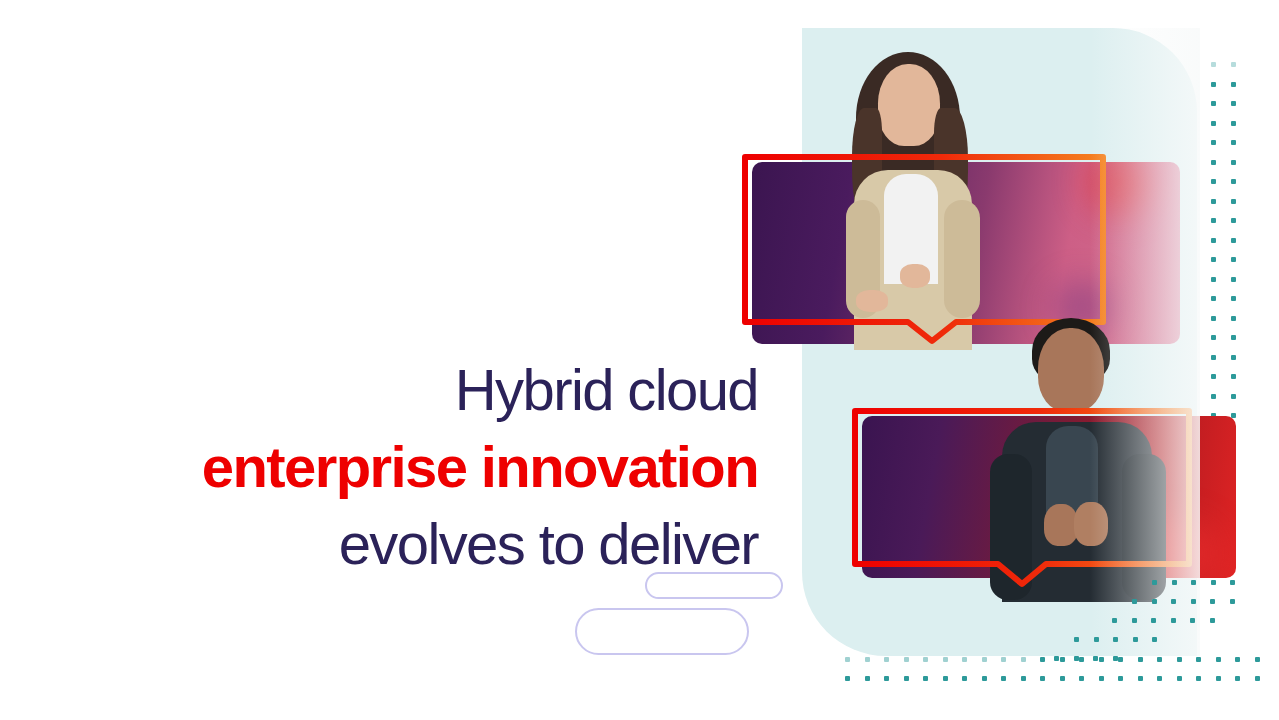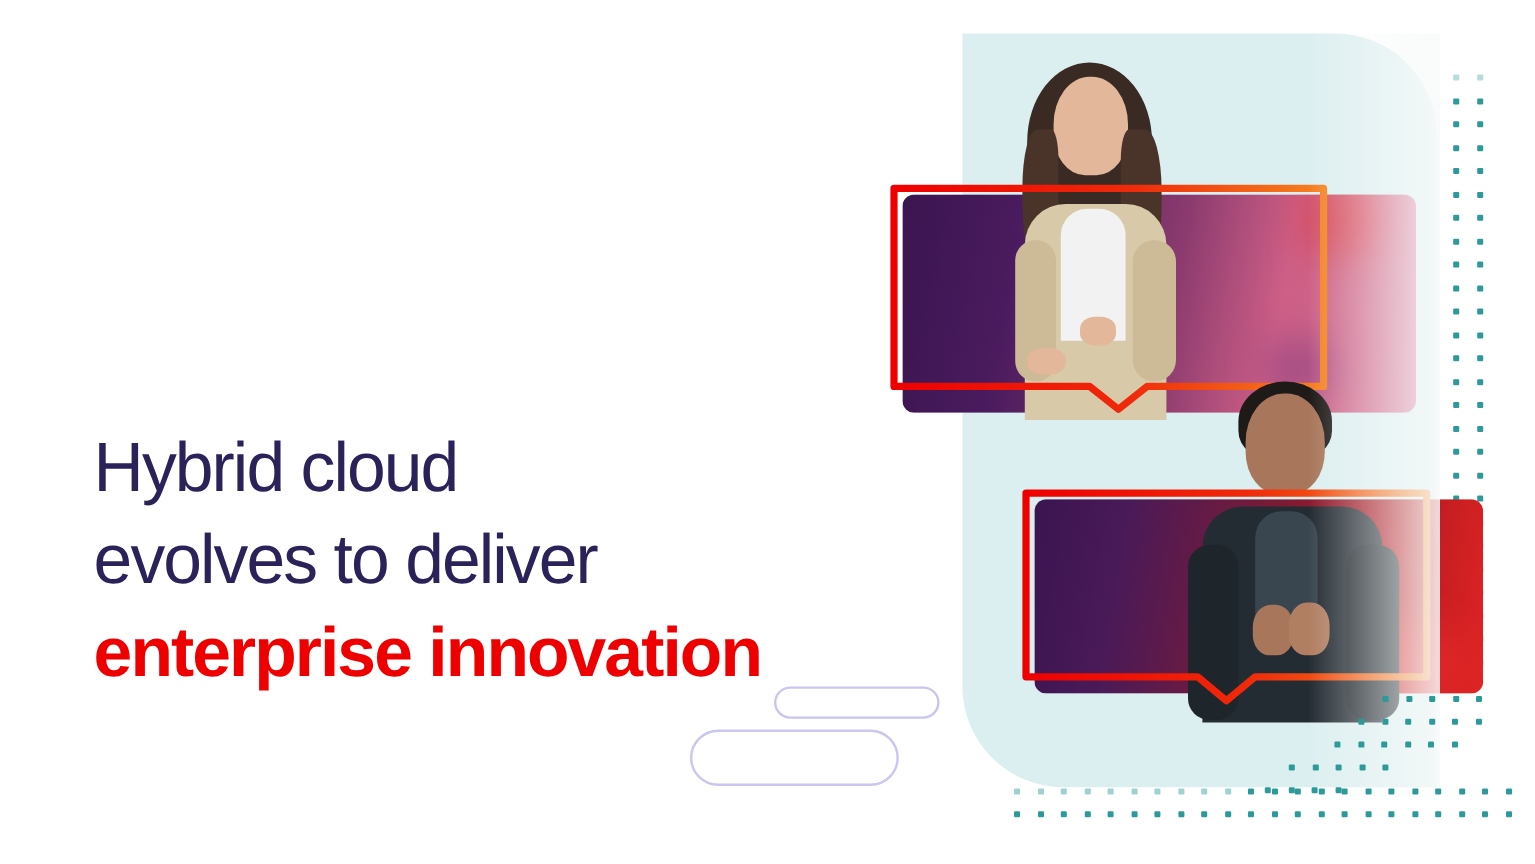--- a/index.html
+++ b/index.html
@@ -50,21 +50,21 @@
   }
   .logo-bottom{
     color:#fff;font-weight:700;font-size:37px;letter-spacing:-1.2px;
   }
 
   
   .headline{
     position:absolute;left:78px;top:312px;width:680px;
     font-size:58px;line-height:77px;letter-spacing:-1.6px;
   }
-  .hl-line{display:block;white-space:nowrap;}
+  .hl-line{display:block;white-space:nowrap;text-align:right;}
   .hl-navy{color:#2b2259;font-weight:400;}
   .hl-red{color:#ee0000;font-weight:700;}
 
   
   .card{position:absolute;overflow:visible;}
   .card-bg{
     position:absolute;inset:0;border-radius:10px;overflow:hidden;
   }
   .card-grad{position:absolute;inset:0;}
   .card1 .card-grad{
@@ -297,17 +297,17 @@
       <span class="dot" style="left: 1093px; top: 656px; background: rgb(45, 154, 154); opacity: 1;"></span>
       <span class="dot" style="left: 1112.5px; top: 656px; background: rgb(45, 154, 154); opacity: 1;"></span>
     </div>
 
   <div class="pill pill-a"></div>
   <div class="pill pill-b"></div>
 
 
   <h1 class="headline">
     <span class="hl-line hl-navy">Hybrid cloud</span>
+    <span class="hl-line hl-red">enterprise innovation</span>
     <span class="hl-line hl-navy">evolves to deliver</span>
-    <span class="hl-line hl-red">enterprise innovation</span>
   </h1>
 
 </div>
 
 </body></html>

